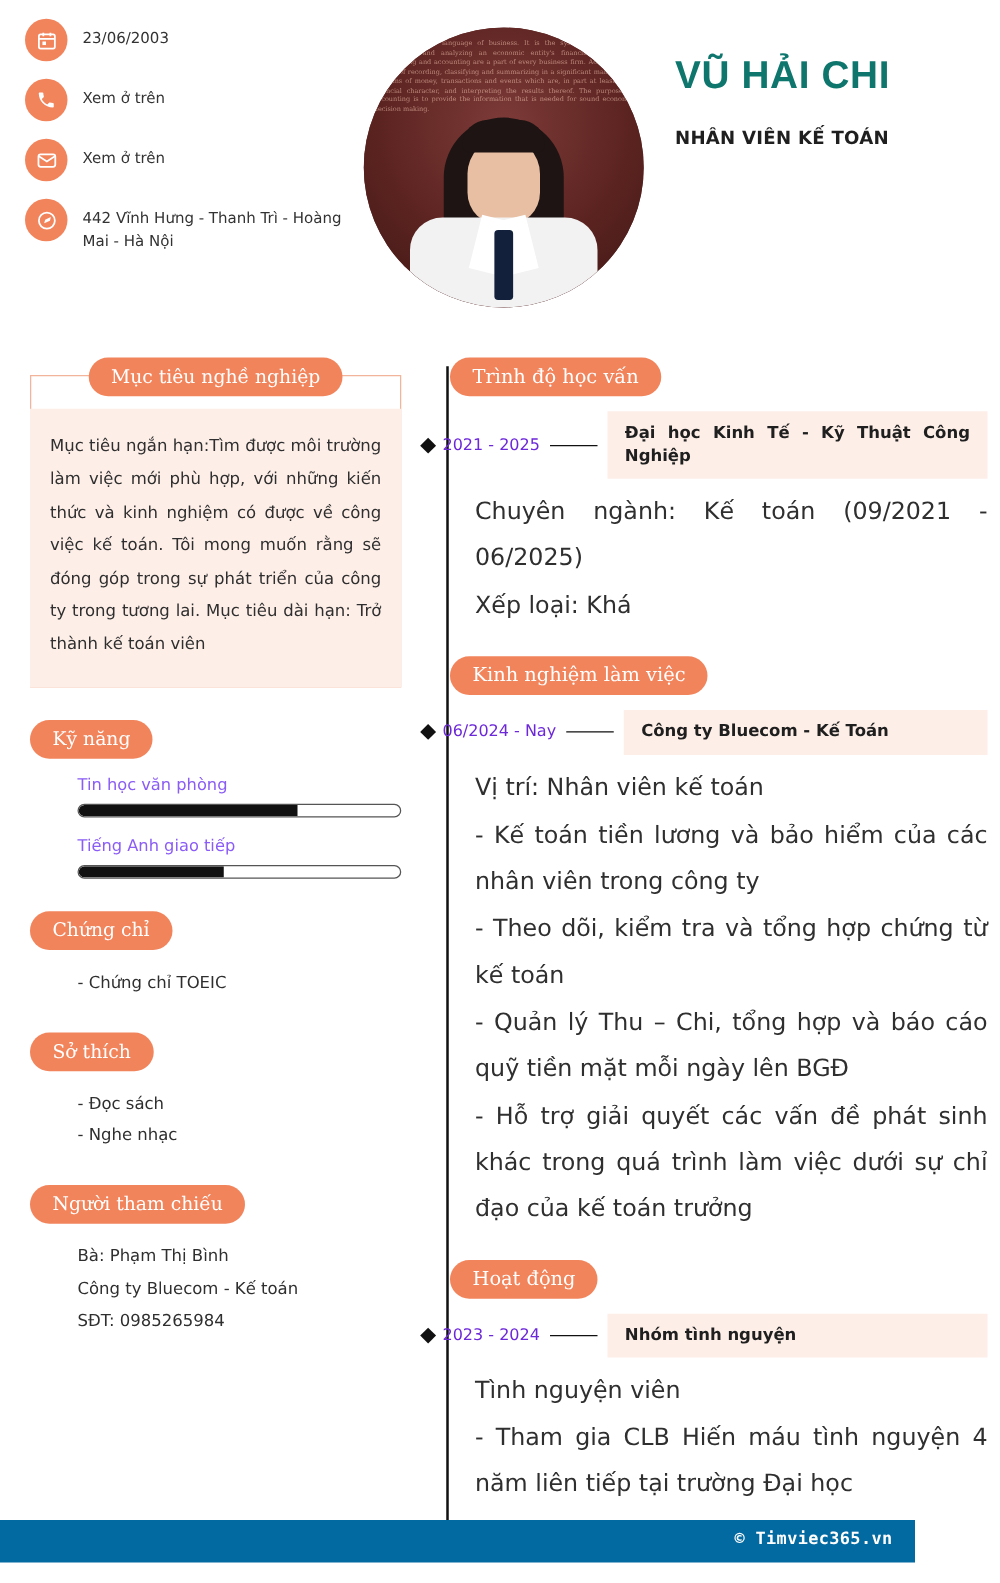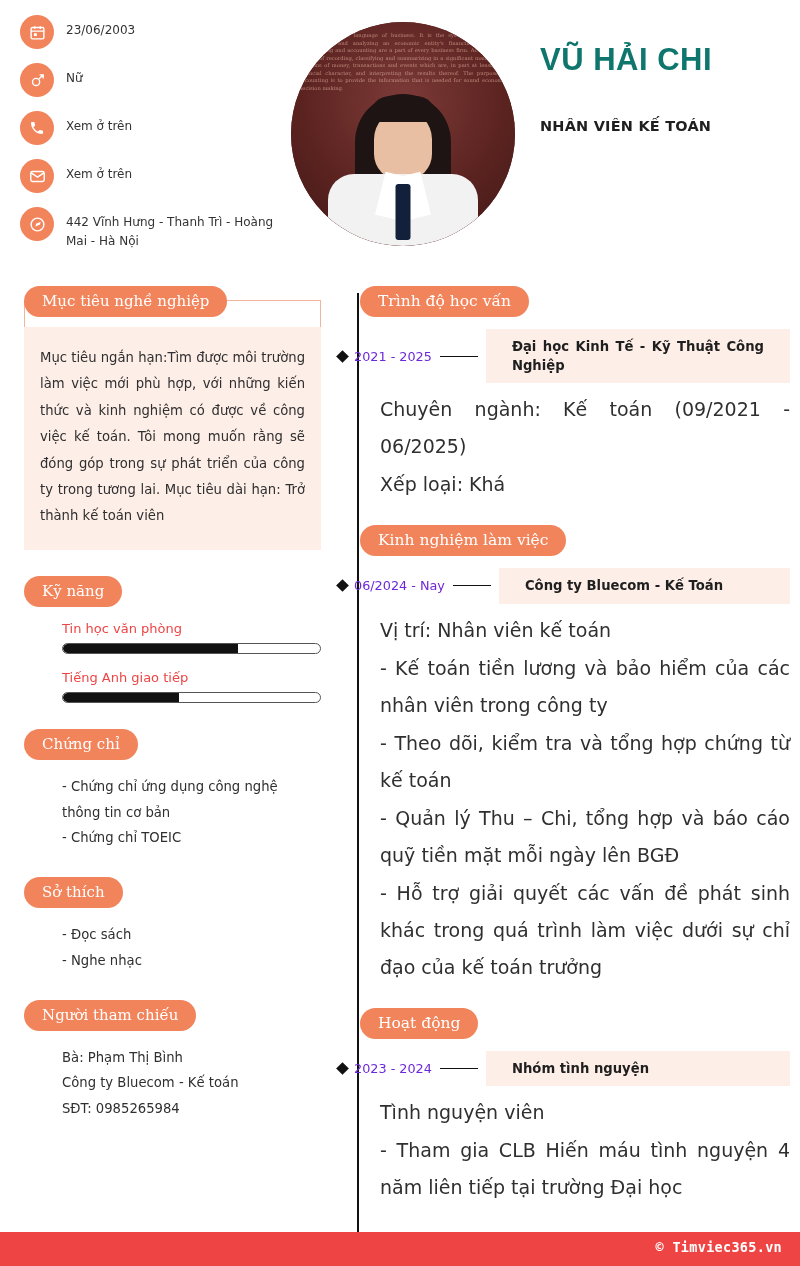--- a/index.html
+++ b/index.html
@@ -52,76 +52,76 @@
           transform: rotate(-14deg); }
   .tie { position:absolute; left:50%; transform:translateX(-50%); bottom:6px; width:15px; height:56px;
           background:#12203c; border-radius:3px; }
 
   .name {
     position: absolute; left: 540px; top: 42px;
     font-size: 31px; font-weight: 800; letter-spacing: .5px; color: #0f766e;
     font-family: "Liberation Sans", sans-serif;
   }
   .job {
-    position: absolute; left: 540px; top: 118px;
+    position: absolute; left: 540px; top: 103px;
     font-size: 14.5px; font-weight: 700; color: #1f1f1f; letter-spacing: .2px;
   }
   .left-col { position: absolute; left: 0; top: 286px; width: 345px; }
   .right-col { position: absolute; left: 360px; top: 286px; width: 430px; }
 
   
   .pill {
     display: inline-block; background: #f2845c; color: #fff;
     border-radius: 16px; padding: 6px 18px 7px;
     font-size: 15px; font-family: "DejaVu Serif", serif;
   }
   .pill.lg { font-size: 15.5px; }
 
   
   .obj-box { position: relative; margin: 0 24px 0 24px; }
-  .obj-head { position: relative; z-index: 2; }
+  .obj-head { text-align: center; position: relative; z-index: 2; }
   .obj-frame {
     position: absolute; left: 0; right: 0; top: 14px; bottom: 0;
     border: 1px solid #f2b49a;
   }
   .obj-body {
     position: relative; z-index: 1; margin-top: 10px;
     background: #fdeee8; padding: 18px 16px 20px;
     font-size: 13.2px; line-height: 2.0; text-align: justify; color: #2f2f2f;
   }
 
   .sec { margin: 26px 0 0 24px; }
   .sec-pill { margin-bottom: 14px; }
 
   .skill { margin: 0 24px 16px 38px; }
-  .skill-name { font-size: 13px; margin-bottom: 7px; color: #ef4444; }
+  .skill-name { font-size: 13px; margin-bottom: 7px; color: #8b5cf6; }
   .bar { height: 11px; background: #fff; border: 1px solid #555; border-radius: 6px; overflow: hidden; }
   .bar-fill { height: 100%; background: #111; border-radius: 5px 0 0 5px; }
 
   .li { font-size: 13.2px; line-height: 1.95; color: #2f2f2f; margin-left: 38px; padding-right: 26px; }
 
   
   .tl-line { position: absolute; left: 357px; top: 293px; width: 2px; height: 955px; background: #111; }
   .rsec { margin-bottom: 4px; }
   .rsec-pill { margin-bottom: 12px; }
   .tl-row { position: relative; display: flex; align-items: center; margin: 0 0 6px -22px; }
   .dot { width: 9px; height: 9px; background: #111; transform: rotate(45deg); flex: 0 0 9px; margin-right: 7px; }
   .period { font-size: 12.8px; color: #6d28d9; white-space: nowrap; }
   .dash { flex: 0 0 38px; height: 1px; background: #111; margin: 0 8px; }
   .title-chip {
-    background: #fdeee8; padding: 8px 26px; font-size: 13.2px; font-weight: 700; color: #1f1f1f;
+    background: #fdeee8; padding: 8px 14px; font-size: 13.2px; font-weight: 700; color: #1f1f1f;
     flex: 1 1 auto; line-height: 1.45; text-align: justify;
   }
   .rbody { font-size: 19px; line-height: 1.95; color: #2f2f2f; margin: 8px 0 0 20px; text-align: justify; }
   .rbody div { margin-bottom: 1px; }
 
   
   .footer {
-    position: absolute; left: 0; bottom: 0; width: 800px; height: 34px;
-    background: #ef4444; color: #fff;
+    position: absolute; left: 0; bottom: 16px; width: 732px; height: 34px;
+    background: #0369a1; color: #fff;
   }
   .footer-txt {
     position: absolute; right: 18px; top: 7px; font-size: 13.5px;
     font-family: "DejaVu Sans Mono", monospace; font-weight: 700; letter-spacing: .3px;
   }
 </style>
 </head>
 <body>
 
 <div class="page">
@@ -134,29 +134,20 @@
         <span class="cicon">
           <svg width="17" height="17" viewBox="0 0 24 24" fill="none" stroke="#fff" stroke-width="2">
             <rect x="3" y="5" width="18" height="16" rx="2"></rect>
               <path d="M3 10h18M8 3v4M16 3v4"></path>
             <rect x="7" y="13" width="4" height="4" fill="#fff" stroke="none"></rect>
           </svg>
         </span>
         <span class="ctext">23/06/2003</span>
       </div>
 
-      <div class="contact-row">
-        <span class="cicon">
-          <svg width="17" height="17" viewBox="0 0 24 24" fill="none" stroke="#fff" stroke-width="2">
-            <circle cx="10" cy="14" r="5"></circle>
-              <path d="M14 10l6-6M15 4h5v5"></path>
-          </svg>
-        </span>
-        <span class="ctext">Nữ</span>
-      </div>
 
       <div class="contact-row">
         <span class="cicon">
           <svg width="16" height="16" viewBox="0 0 24 24" fill="#fff">
             <path d="M6.6 10.8c1.4 2.8 3.8 5.1 6.6 6.6l2.2-2.2c.3-.3.7-.4 1-.2 1.1.4 2.3.6 3.6.6.6 0 1 .4 1 1V20c0 .6-.4 1-1 1C10.6 21 3 13.4 3 4c0-.6.4-1 1-1h3.5c.6 0 1 .4 1 1 0 1.2.2 2.4.6 3.6.1.4 0 .7-.2 1l-2.3 2.2z"></path>
           </svg>
         </span>
         <span class="ctext">Xem ở trên</span>
       </div>
 
@@ -226,21 +217,20 @@
         <div class="bar">
           <div class="bar-fill" id="skill1" style="width: 45%;"></div>
         </div>
       </div>
     </div>
 
     <div class="sec">
       <div class="sec-pill">
         <span class="pill">Chứng chỉ</span>
       </div>
-      <div class="li">- Chứng chỉ ứng dụng công nghệ thông tin cơ bản</div>
       <div class="li">- Chứng chỉ TOEIC</div>
     </div>
 
     <div class="sec">
       <div class="sec-pill">
         <span class="pill">Sở thích</span>
       </div>
       <div class="li">- Đọc sách</div>
       <div class="li">- Nghe nhạc</div>
     </div>

